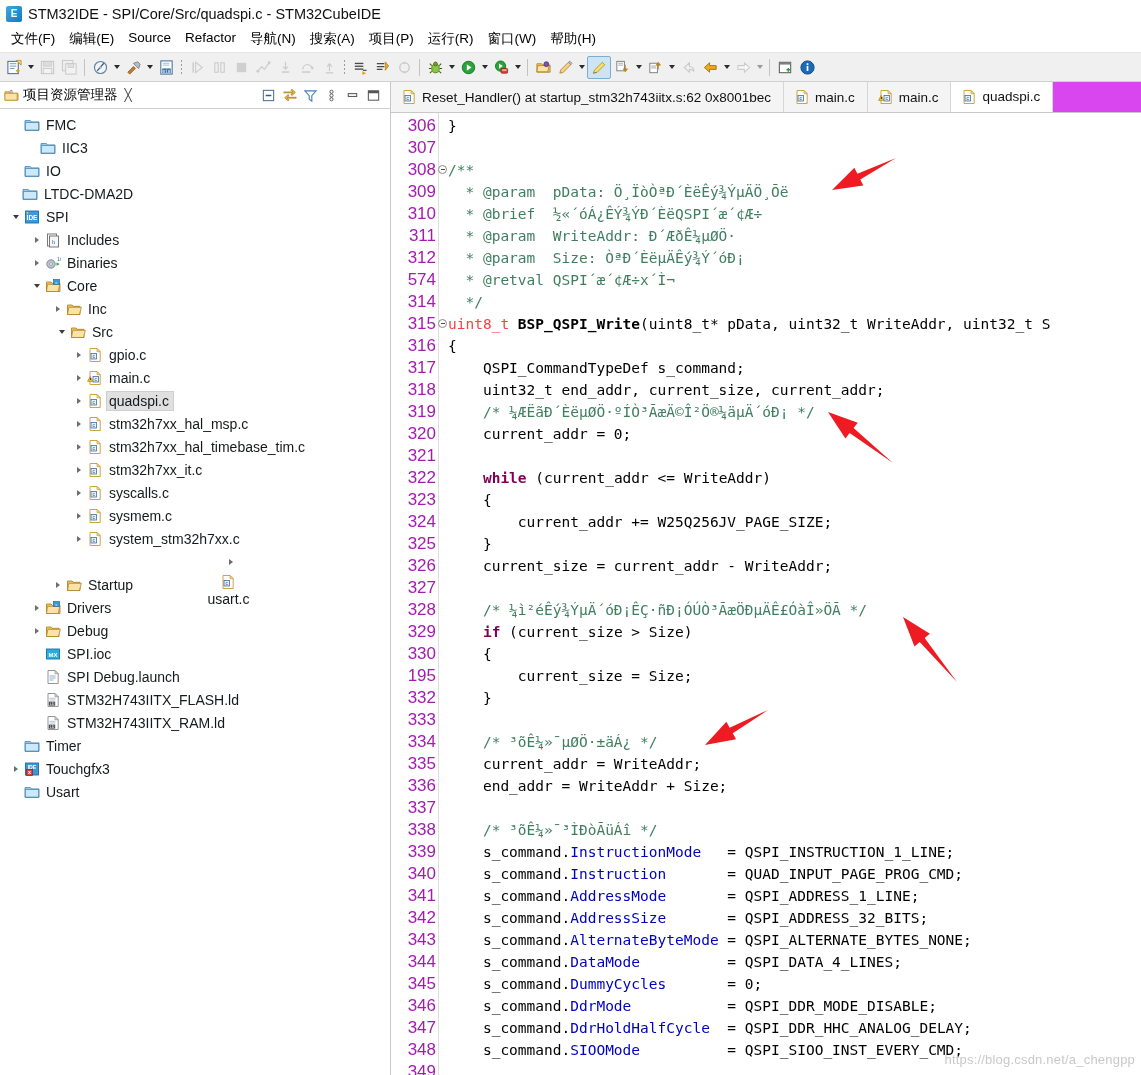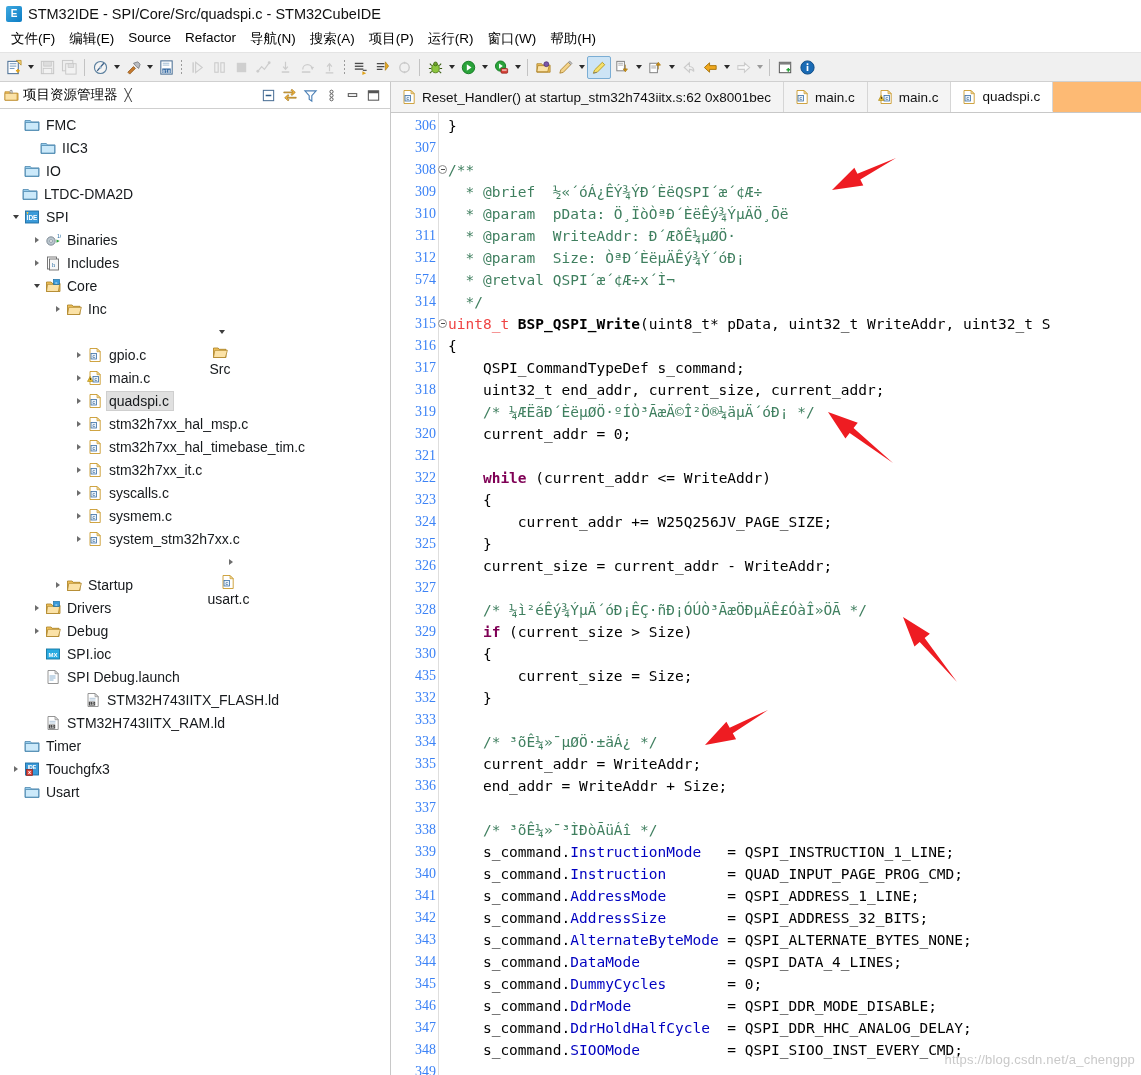--- a/index.html
+++ b/index.html
@@ -209,21 +209,21 @@
     flex-direction: column;
     min-width: 0;
     border-left: 1px solid #c8c8c8;
     background: #fff;
   }
   .tabbar {
     height: 30px;
     flex: 0 0 auto;
     display: flex;
     align-items: stretch;
-    background: #fdba74;
+    background: #d946ef;
     border-bottom: 1px solid #c8c8c8;
     overflow: hidden;
   }
   .tab {
     display: flex;
     align-items: center;
     padding: 0 12px 0 10px;
     font-size: 13.5px;
     color: #111;
     white-space: nowrap;
@@ -248,23 +248,23 @@
     flex: 0 0 48px;
     background: #ffffff;
     border-right: 1px solid #dedede;
     padding-top: 2px;
     text-align: right;
     box-sizing: border-box;
   }
   .gline {
     height: 22px;
     line-height: 22px;
-    font-family: Liberation Serif, serif;
-    font-size: 14px;
-    color: #3b82f6;
+    font-family: Liberation Sans, sans-serif;
+    font-size: 17px;
+    color: #a21caf;
     padding-right: 2px;
     position: relative;
   }
   .fold {
     position: absolute;
     right: -9px;
     top: 6px;
     width: 9px; height: 9px;
     border: 1px solid #8a8a8a;
     border-radius: 50%;
@@ -663,42 +663,42 @@
               </svg>
             </span>
             <span class="nlabel">SPI</span>
           </div>
           <div class="node" style="padding-left: 29px;">
             <span class="twisty right">
               <span></span>
             </span>
             <span class="nicon">
               <svg width="16" height="16" viewBox="0 0 16 16">
+                <rect x="2.5" y="2" width="9" height="12" fill="#fff" stroke="#6b6b6b" stroke-width="0.9"></rect>
+                <rect x="4.5" y="4" width="9" height="11" fill="#f7f7f7" stroke="#6b6b6b" stroke-width="0.9"></rect>
+                <text x="7" y="12" font-size="6" fill="#2a6ea3" font-family="serif">h</text>
+              </svg>
+            </span>
+            <span class="nlabel">Includes</span>
+          </div>
+          <div class="node" style="padding-left: 29px;">
+            <span class="twisty right">
+              <span></span>
+            </span>
+            <span class="nicon">
+              <svg width="16" height="16" viewBox="0 0 16 16">
                 <circle cx="6" cy="9" r="4.2" fill="#b9c5cd" stroke="#6c7a86" stroke-width="0.8"></circle>
                 <circle cx="6" cy="9" r="1.4" fill="#fff" stroke="#6c7a86" stroke-width="0.6"></circle>
                 <text x="12" y="6" font-size="5" fill="#2a6ea3" font-family="monospace">10</text>
                 <path d="M11.5 7.5l3.2 1.6-3.2 1.6z" fill="#2aa33a"></path>
               </svg>
             </span>
             <span class="nlabel">Binaries</span>
           </div>
           <div class="node" style="padding-left: 29px;">
-            <span class="twisty right">
-              <span></span>
-            </span>
-            <span class="nicon">
-              <svg width="16" height="16" viewBox="0 0 16 16">
-                <rect x="2.5" y="2" width="9" height="12" fill="#fff" stroke="#6b6b6b" stroke-width="0.9"></rect>
-                <rect x="4.5" y="4" width="9" height="11" fill="#f7f7f7" stroke="#6b6b6b" stroke-width="0.9"></rect>
-                <text x="7" y="12" font-size="6" fill="#2a6ea3" font-family="serif">h</text>
-              </svg>
-            </span>
-            <span class="nlabel">Includes</span>
-          </div>
-          <div class="node" style="padding-left: 29px;">
             <span class="twisty down">
               <span></span>
             </span>
             <span class="nicon">
               <svg width="16" height="16" viewBox="0 0 16 16">
                 <path d="M1.5 4h4.6l1 1.3H15v8.2H1.5z" fill="#f3c45e" stroke="#a77d1e" stroke-width="0.8"></path>
                 <path d="M2.5 6.3h12.2l-1.4 7.2H1.5z" fill="#fbe2a7" stroke="#a77d1e" stroke-width="0.7"></path>
                 <rect x="8.5" y="1.5" width="6" height="5" fill="#3a9ad9" stroke="#1d6ea3" stroke-width="0.7"></rect>
                 <text x="11.5" y="5.6" font-size="4" fill="#fff" text-anchor="middle" font-family="sans-serif">c</text>
               </svg>
@@ -710,21 +710,21 @@
               <span></span>
             </span>
             <span class="nicon">
               <svg width="16" height="16" viewBox="0 0 16 16">
                 <path d="M1.5 4h4.6l1 1.3H14v8.2H1.5z" fill="#f3c45e" stroke="#a77d1e" stroke-width="0.8"></path>
                 <path d="M2.8 6.3h12.6l-2 7.2H1.5z" fill="#fbe2a7" stroke="#a77d1e" stroke-width="0.7"></path>
               </svg>
             </span>
             <span class="nlabel">Inc</span>
           </div>
-          <div class="node" style="padding-left: 54px; flex-direction: column;">
+          <div class="node" style="padding-left: 54px;">
             <span class="twisty down">
               <span></span>
             </span>
             <span class="nicon">
               <svg width="16" height="16" viewBox="0 0 16 16">
                 <path d="M1.5 4h4.6l1 1.3H14v8.2H1.5z" fill="#f3c45e" stroke="#a77d1e" stroke-width="0.8"></path>
                 <path d="M2.8 6.3h12.6l-2 7.2H1.5z" fill="#fbe2a7" stroke="#a77d1e" stroke-width="0.7"></path>
               </svg>
             </span>
             <span class="nlabel">Src</span>
@@ -923,21 +923,21 @@
             <span class="twisty "></span>
             <span class="nicon">
               <svg width="16" height="16" viewBox="0 0 16 16">
                 <path d="M3 1.5h7l3.2 3.2V14.5H3z" fill="#fff" stroke="#8a8a8a" stroke-width="0.9"></path>
                 <path d="M10 1.5v3.2h3.2z" fill="#e6e6e6" stroke="#8a8a8a" stroke-width="0.7"></path>
                 <path d="M4.5 7h6M4.5 9h6M4.5 11h4" stroke="#7fa9cc" stroke-width="0.9"></path>
               </svg>
             </span>
             <span class="nlabel">SPI Debug.launch</span>
           </div>
-          <div class="node" style="padding-left: 29px; margin-left: 40px;">
+          <div class="node" style="padding-left: 29px;">
             <span class="twisty "></span>
             <span class="nicon">
               <svg width="16" height="16" viewBox="0 0 16 16">
                 <path d="M3 1.5h7l3.2 3.2V14.5H3z" fill="#fff" stroke="#8a8a8a" stroke-width="0.9"></path>
                 <path d="M10 1.5v3.2h3.2z" fill="#e6e6e6" stroke="#8a8a8a" stroke-width="0.7"></path>
                 <path d="M4.5 6.3h6M4.5 8h6" stroke="#9fb9cf" stroke-width="0.8"></path>
                 <rect x="3.8" y="9.6" width="6.4" height="4" fill="#4a4a4a"></rect>
                 <text x="7" y="12.9" font-size="3.6" fill="#fff" text-anchor="middle" font-family="sans-serif">LD</text>
               </svg>
             </span>
@@ -1062,21 +1062,21 @@
             <div class="gline">321</div>
             <div class="gline">322</div>
             <div class="gline">323</div>
             <div class="gline">324</div>
             <div class="gline">325</div>
             <div class="gline">326</div>
             <div class="gline">327</div>
             <div class="gline">328</div>
             <div class="gline">329</div>
             <div class="gline">330</div>
-            <div class="gline">435</div>
+            <div class="gline">195</div>
             <div class="gline">332</div>
             <div class="gline">333</div>
             <div class="gline">334</div>
             <div class="gline">335</div>
             <div class="gline">336</div>
             <div class="gline">337</div>
             <div class="gline">338</div>
             <div class="gline">339</div>
             <div class="gline">340</div>
             <div class="gline">341</div>
@@ -1086,22 +1086,22 @@
             <div class="gline">345</div>
             <div class="gline">346</div>
             <div class="gline">347</div>
             <div class="gline">348</div>
             <div class="gline">349</div>
           </div>
         <div class="codetext" id="codetext">
             <div class="cline"><span class="pl">}</span></div>
             <div class="cline">&nbsp;</div>
             <div class="cline"><span class="cm">/**</span></div>
+            <div class="cline"><span class="cm">  * @param  pData: Ö¸ÏòÒªÐ´ÈëÊý¾ÝµÄÖ¸Õë</span></div>
             <div class="cline"><span class="cm">  * @brief  ½«´óÁ¿ÊÝ¾ÝÐ´ÈëQSPI´æ´¢Æ÷</span></div>
-            <div class="cline"><span class="cm">  * @param  pData: Ö¸ÏòÒªÐ´ÈëÊý¾ÝµÄÖ¸Õë</span></div>
             <div class="cline"><span class="cm">  * @param  WriteAddr: Ð´ÆðÊ¼µØÖ·</span></div>
             <div class="cline"><span class="cm">  * @param  Size: ÒªÐ´ÈëµÄÊý¾Ý´óÐ¡</span></div>
             <div class="cline"><span class="cm">  * @retval QSPI´æ´¢Æ÷x´Ì¬</span></div>
             <div class="cline"><span class="cm">  */</span></div>
             <div class="cline"><span class="ty">uint8_t </span><span class="fn">BSP_QSPI_Write</span><span class="pl">(uint8_t* pData, uint32_t WriteAddr, uint32_t S</span></div>
             <div class="cline"><span class="pl">{</span></div>
             <div class="cline"><span class="pl">    QSPI_CommandTypeDef s_command;</span></div>
             <div class="cline"><span class="pl">    uint32_t end_addr, current_size, current_addr;</span></div>
             <div class="cline"><span class="cm">    /* ¼ÆËãÐ´ÈëµØÖ·ºÍÒ³ÃæÄ©Î²Ö®¼äµÄ´óÐ¡ */</span></div>
             <div class="cline"><span class="pl">    current_addr = 0;</span></div>

